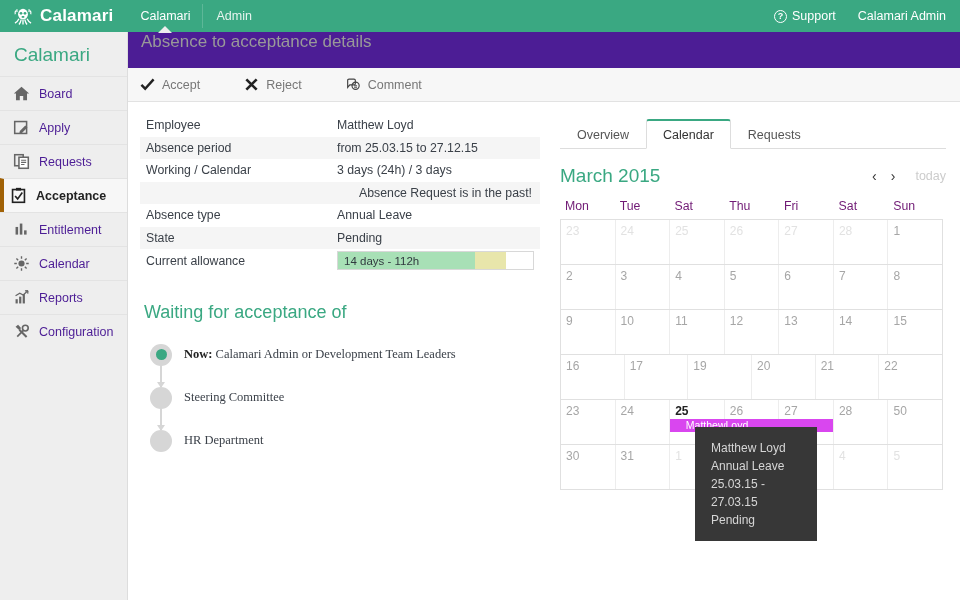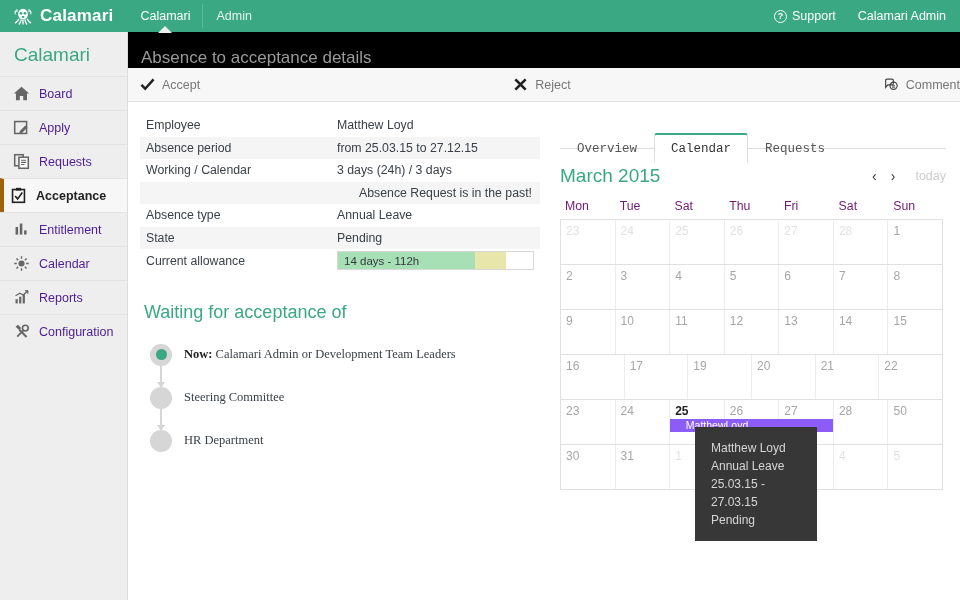--- a/index.html
+++ b/index.html
@@ -82,31 +82,30 @@
   .side-item:first-of-type { border-top: 1px solid #e3e3e3; }
   .side-item.active {
     background: #f7f7f7; color: #222222; font-weight: bold;
     border-left: 4px solid #a16207; padding-left: 6px;
   }
   .side-ico { width: 17px; height: 17px; flex: 0 0 17px; display: block; }
 
   
   .content { flex: 1; display: flex; flex-direction: column; background: #fff; }
   .page-head {
-    height: 36px; background: #000000;
-    display: flex; align-items: flex-end;
+    height: 36px; background: #4c1d95;
+    display: flex; align-items: flex-start;
     padding-left: 13px;
     color: #999999; font-size: 17px;
   }
   .toolbar {
     height: 34px; background: #f7f7f7;
     border-bottom: 1px solid #e2e2e2;
     display: flex; align-items: center; gap: 44px;
     padding-left: 12px;
-    justify-content: space-between;
   }
   .tool-btn {
     display: flex; align-items: center; gap: 7px;
     color: #777777; font-size: 12.5px; cursor: pointer;
   }
   .tool-ico { width: 15px; height: 15px; display: block; }
 
   .panes { flex: 1; display: flex; padding: 12px 14px 0 12px; gap: 20px; }
 
   
@@ -165,22 +164,22 @@
     border-right: 4px solid transparent;
     border-top: 6px solid #d6d6d6;
   }
 
   
   .right-pane { flex: 1; position: relative; padding-top: 4px; }
   .tabs { display: flex; align-items: flex-end; border-bottom: 1px solid #dddddd; }
   .tab {
     padding: 7px 16px 6px 16px;
     font-size: 12.5px; color: #555555;
-    cursor: pointer; position: relative; top: 15px;
-    border: 1px solid transparent; border-radius: 3px 3px 0 0; font-family: Liberation Mono, monospace;
+    cursor: pointer; position: relative; top: 1px;
+    border: 1px solid transparent; border-radius: 3px 3px 0 0;
   }
   .tab.active {
     background: #ffffff;
     border-color: #dddddd; border-bottom-color: #ffffff;
     border-top: 2px solid #3aa882;
     color: #333333;
   }
   .cal-head {
     display: flex; align-items: center;
     margin-top: 14px; height: 26px;
@@ -509,21 +508,21 @@
                 <div class="cal-day">22</div>
               </div>
               <div class="cal-week">
                 <div class="cal-day">23</div>
                 <div class="cal-day">24</div>
                 <div class="cal-day today">25</div>
                 <div class="cal-day">26</div>
                 <div class="cal-day">27</div>
                 <div class="cal-day">28</div>
                 <div class="cal-day">50</div>
-                <div class="cal-event" style="background: #8b5cf6; left: 28.5714%; width: 42.8571%; top: 19px; padding-left: 16px;">MatthewLoyd</div>
+                <div class="cal-event" style="background: #d946ef; left: 28.5714%; width: 42.8571%; top: 19px; padding-left: 16px;">MatthewLoyd</div>
               </div>
               <div class="cal-week">
                 <div class="cal-day">30</div>
                 <div class="cal-day">31</div>
                 <div class="cal-day other">1</div>
                 <div class="cal-day other">2</div>
                 <div class="cal-day other">3</div>
                 <div class="cal-day other">4</div>
                 <div class="cal-day other">5</div>
               </div>

